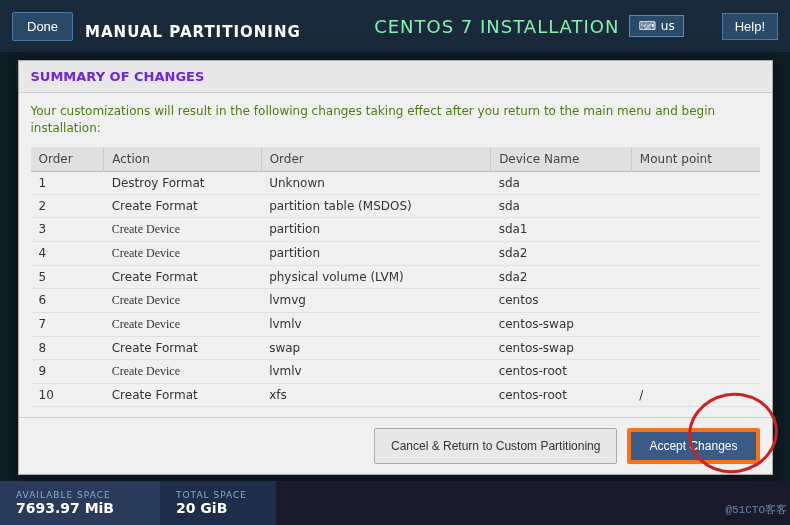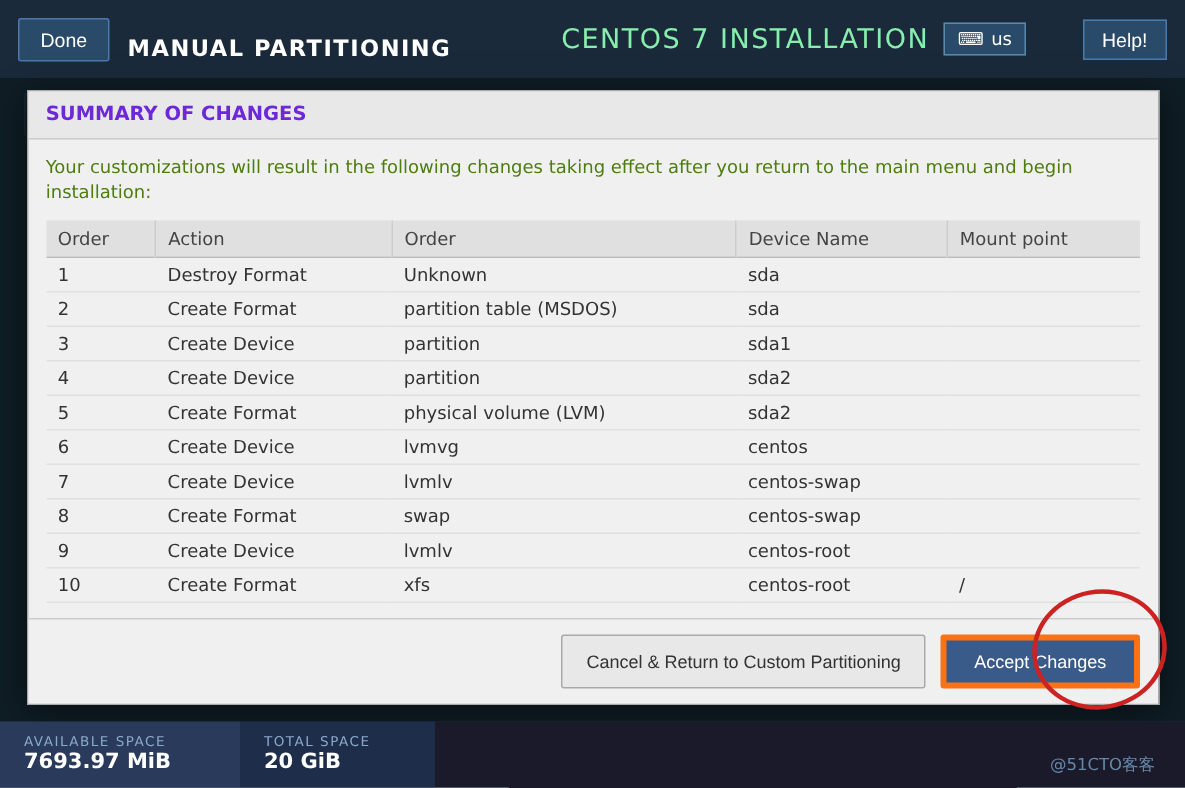--- a/index.html
+++ b/index.html
@@ -124,39 +124,40 @@
       display: flex;
       flex-direction: column;
       justify-content: center;
     }
     .stat-available {
       background: #2a3a5a;
       width: 160px;
     }
     .stat-total {
       background: #1e2e4a;
-      width: 130px;
+      width: 116px;
     }
     .stat-label {
       color: #8aaacc;
       font-size: 9px;
       letter-spacing: 1px;
       text-transform: uppercase;
     }
     .stat-value {
       color: #ffffff;
       font-size: 14px;
       font-weight: bold;
     }
     .watermark {
       position: absolute;
-      right: 20px;
+      right: 3px;
       bottom: 8px;
       color: #6688aa;
       font-size: 11px;
+      font-family: Liberation Mono, monospace;
     }
 
     
     .modal-overlay {
       position: absolute;
       top: 0; left: 0; right: 0; bottom: 44px;
       background: rgba(0,0,0,0.5);
       display: flex;
       align-items: flex-start;
       justify-content: center;
@@ -217,20 +218,21 @@
       color: #cc0000;
       font-weight: normal;
     }
     .action-create-format {
       color: #228822;
       font-weight: normal;
     }
     .action-create-device {
       color: #228822;
       font-weight: normal;
+      font-family: Liberation Serif, serif;
     }
 
     
     .dialog-footer {
       padding: 10px 12px;
       display: flex;
       justify-content: flex-end;
       gap: 10px;
       border-top: 1px solid #ccc;
       background: #f0f0f0;

